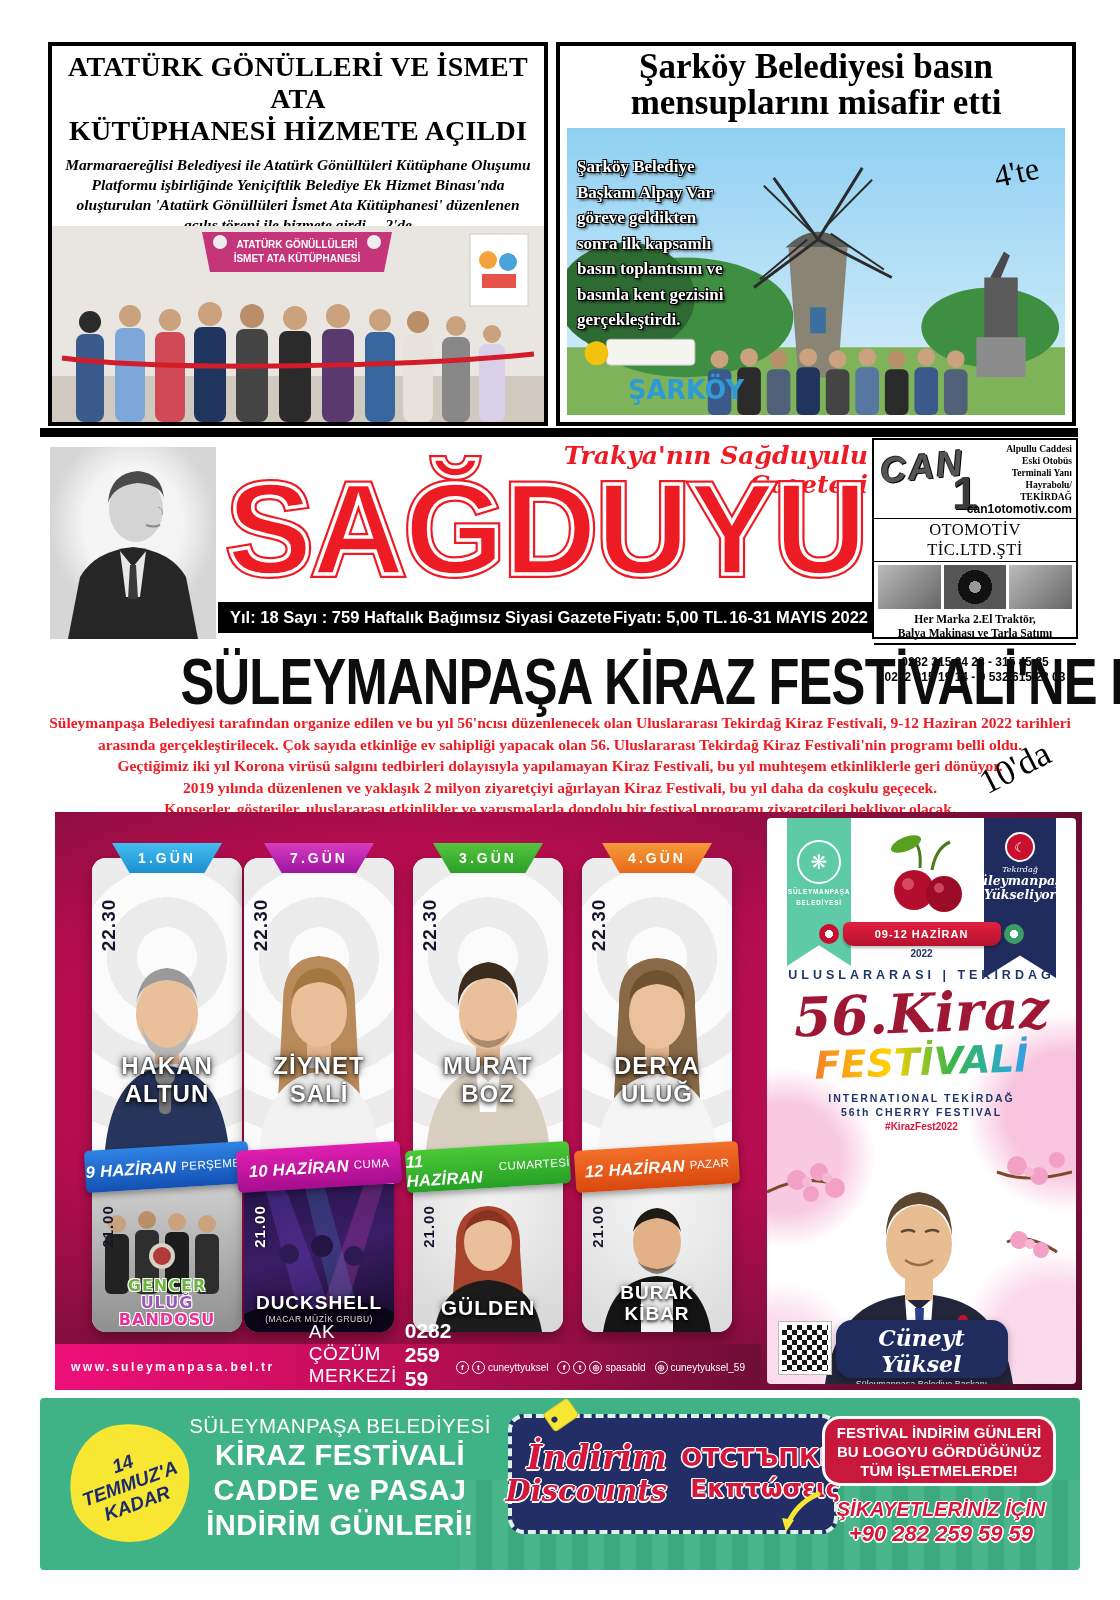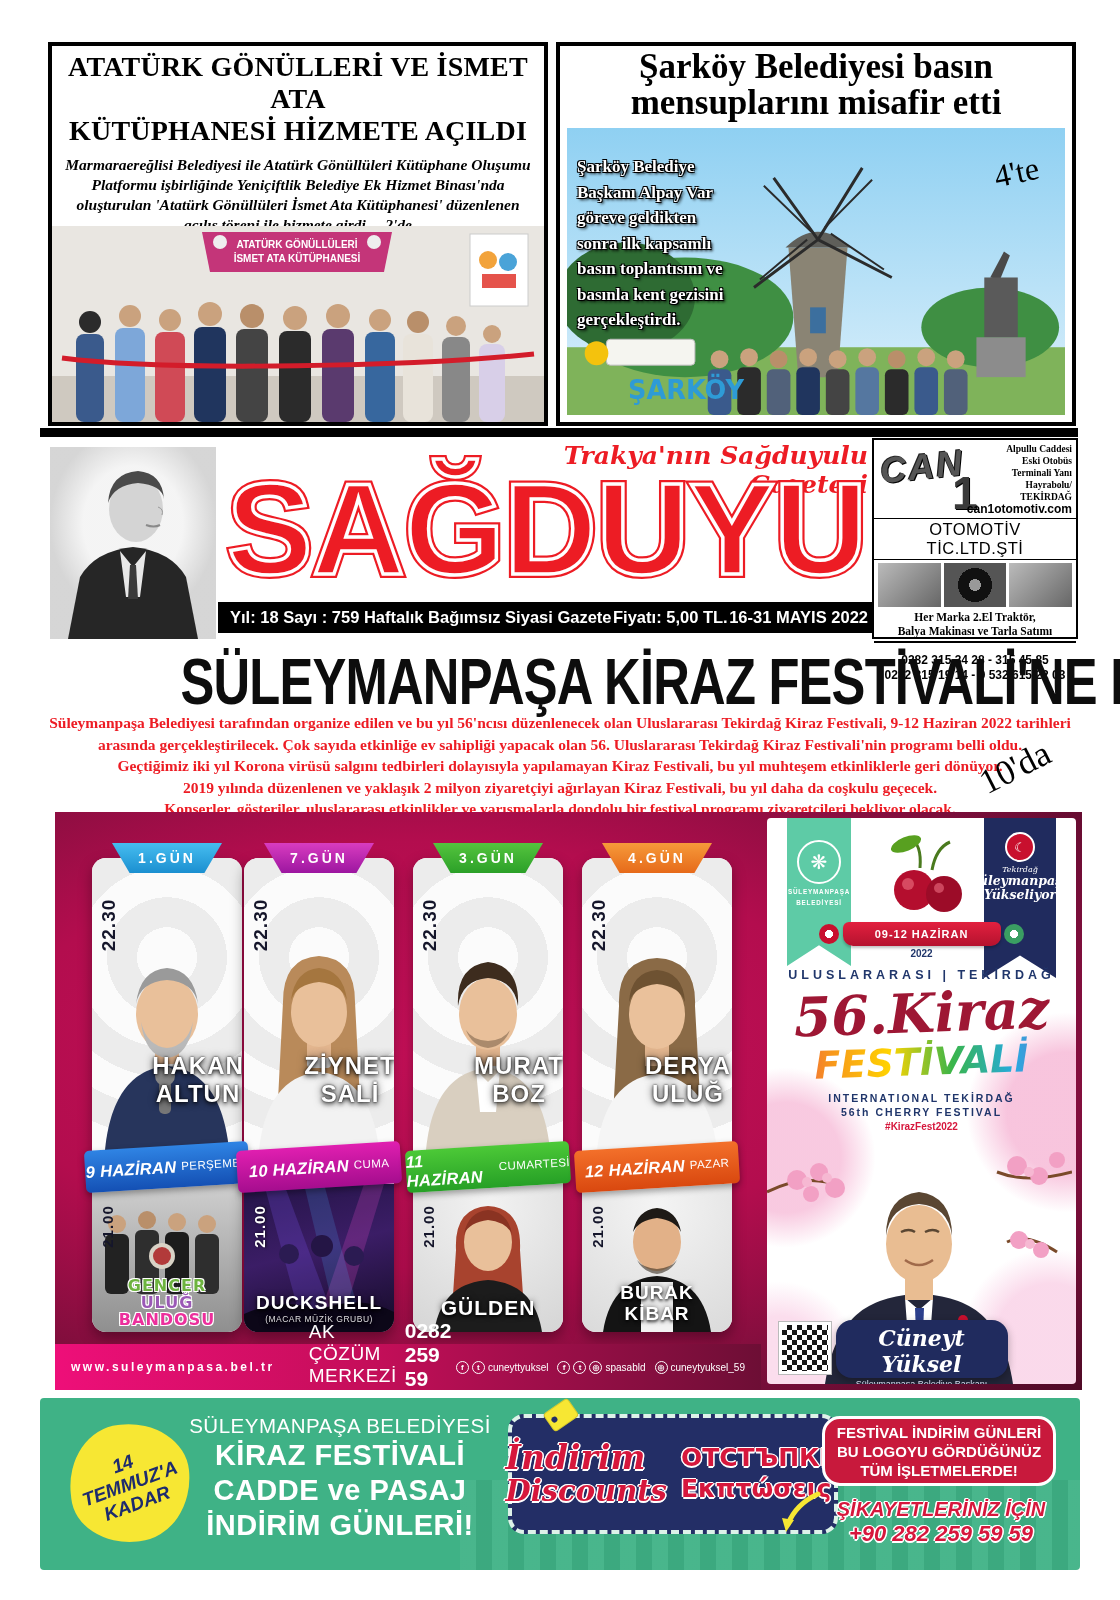--- a/index.html
+++ b/index.html
@@ -35,21 +35,21 @@
   #can{left:872px;top:438px;width:206px;height:201px;border:2px solid #000;box-sizing:border-box;background:#fff;}
   .can-top{position:relative;height:78px;}
   .can-logo{position:absolute;left:6px;top:6px;font-weight:900;font-style:italic;font-size:36px;color:#555;
             text-shadow:1px 1px 0 #000,-1px -1px 0 #222;transform:rotate(-6deg);letter-spacing:2px;}
   .can-one{position:absolute;left:78px;top:26px;font-weight:900;font-size:46px;color:#3a3a3a;
            text-shadow:1px 1px 0 #000;}
   .can-addr{position:absolute;right:4px;top:4px;text-align:right;font-family:"Liberation Serif",serif;
             font-weight:bold;font-size:9.5px;line-height:1.25;}
   .can-web{position:absolute;right:4px;top:62px;font-weight:bold;font-size:12px;}
   .can-co{border-top:1.5px solid #000;border-bottom:1.5px solid #000;text-align:center;
-          font-family:Liberation Sans, sans-serif;font-size:16.5px;padding:1px 8px;letter-spacing:.5px;}
+          font-family:Liberation Serif, serif;font-size:16.5px;padding:1px 8px;letter-spacing:.5px;}
   .can-imgs{display:flex;gap:3px;padding:3px 4px;}
   .can-img{flex:1;height:44px;background:linear-gradient(135deg,#bbb,#666);}
   .can-tire{background:radial-gradient(circle at 50% 50%,#999 0 6px,#111 6px 17px,#555 17px 100%);}
   .can-tag{font-family:"Liberation Serif",serif;font-weight:bold;font-size:11.5px;text-align:center;line-height:1.25;}
   .can-phones{border-top:2px solid #000;margin-top:2px;text-align:center;font-weight:bold;font-size:12px;line-height:1.3;padding-top:10px;}
 
   
   #headline{left:28px;top:644px;width:1064px;text-align:center;white-space:nowrap;}
   #headline span{display:inline-block;transform:scaleX(.78);transform-origin:50% 50%;
                  font-weight:900;font-size:65px;letter-spacing:-1px;color:#0d0d0d;}
@@ -68,21 +68,21 @@
   .tab1{background:linear-gradient(180deg,#46bdf0,#1b8fd0);} .tab2{background:linear-gradient(180deg,#d93cc0,#9c16a0);}
   .tab3{background:linear-gradient(180deg,#55c43e,#2ba028);} .tab4{background:linear-gradient(180deg,#f69a3a,#e66a1a);}
   .cardtop{position:absolute;left:0;right:0;top:0;height:292px;border-radius:14px 14px 0 0;overflow:hidden;
            background:repeating-radial-gradient(circle at 50% 34%,#fbfbfb 0 30px,#ececec 30px 60px);}
   .vtime{position:absolute;width:70px;text-align:center;font-weight:900;letter-spacing:1px;}
   .t22{left:-18px;top:56px;transform:rotate(-90deg);font-size:19px;color:#15162b;}
   .t21{left:-20px;top:34px;transform:rotate(-90deg);font-size:15px;}
   .tdark{color:#15162b;} .tlight{color:#fff;text-shadow:0 1px 3px rgba(0,0,0,.8);}
   .aname{position:absolute;top:194px;width:100%;text-align:center;font-weight:900;font-size:24px;line-height:28px;
          color:#fff;letter-spacing:1px;z-index:3;
-         text-shadow:0 0 8px rgba(0,0,0,.65),0 2px 4px rgba(0,0,0,.65),0 0 2px rgba(0,0,0,.9);padding-left:31px;}
+         text-shadow:0 0 8px rgba(0,0,0,.65),0 2px 4px rgba(0,0,0,.65),0 0 2px rgba(0,0,0,.9);}
   .ribbon{position:absolute;top:288px;left:-7px;width:164px;height:42px;transform:rotate(-3.5deg);border-radius:5px;
           display:flex;align-items:center;justify-content:center;gap:5px;color:#fff;z-index:5;box-shadow:0 3px 6px rgba(0,0,0,.35);}
   .ribbon b{font-size:16.5px;font-weight:900;font-style:italic;letter-spacing:.3px;}
   .ribbon i{font-size:11.5px;font-style:normal;font-weight:400;letter-spacing:.4px;}
   .rib1{background:linear-gradient(180deg,#2f84e4,#1450b4);} .rib2{background:linear-gradient(180deg,#e01fb0,#a50d8e);}
   .rib3{background:linear-gradient(180deg,#4cc937,#26a026);} .rib4{background:linear-gradient(180deg,#f3702a,#d9480f);}
   .cardbot{position:absolute;left:0;right:0;bottom:0;top:326px;border-radius:0 0 14px 14px;overflow:hidden;}
   .bot0{background:linear-gradient(180deg,#cfcfcf,#8f8f8f);}
   .bot1{background:linear-gradient(165deg,#241447,#3b1d66 45%,#140b26);}
   .bot2{background:radial-gradient(circle at 50% 15%,#f2f2f2,#d5d5d5);}
@@ -162,21 +162,21 @@
         color:#1d2b6e;font-weight:900;z-index:2;}
   #blob>div{transform:rotate(-14deg);text-align:center;line-height:21px;font-size:19px;font-style:italic;}
   #muni-block{position:absolute;left:142px;top:16px;width:316px;text-align:center;color:#fff;z-index:2;}
   .muni-top{font-size:20.5px;font-weight:400;letter-spacing:.5px;}
   .muni-big{font-size:29px;font-weight:800;line-height:35px;letter-spacing:.5px;}
   #discount{position:absolute;left:468px;top:16px;width:330px;height:120px;background:#232e66;border-radius:16px;
             border:4px dashed #ddf2e9;box-sizing:border-box;display:flex;align-items:center;justify-content:center;gap:14px;z-index:2;}
   #tagicon{position:absolute;left:34px;top:-14px;width:30px;height:22px;background:#f7e733;border-radius:4px;
            transform:rotate(-35deg);box-shadow:inset 0 0 0 1px rgba(0,0,0,.15);}
   #tagicon:after{content:"";position:absolute;left:4px;top:8px;width:6px;height:6px;border-radius:50%;background:#232e66;}
-  .dis-col{text-align:left;}
+  .dis-col{text-align:right;}
   .dis-script{font-family:"DejaVu Serif",serif;font-style:italic;font-weight:bold;color:#d6173c;
               text-shadow:1.5px 0 #fff,-1.5px 0 #fff,0 1.5px #fff,0 -1.5px #fff,1px 1px #fff,-1px -1px #fff;}
   .ds1{font-size:33px;line-height:34px;} .ds2{font-size:29px;line-height:32px;}
   .dis-block{font-family:"DejaVu Sans",sans-serif;font-weight:bold;color:#d6173c;
              text-shadow:1.5px 0 #fff,-1.5px 0 #fff,0 1.5px #fff,0 -1.5px #fff,1px 1px #fff,-1px -1px #fff;}
   .db1{font-size:25px;line-height:30px;} .db2{font-size:25px;line-height:32px;}
   #promo{position:absolute;left:782px;top:18px;width:234px;height:70px;background:#c8193c;border:3px solid #fff;
          border-radius:18px;display:flex;flex-direction:column;align-items:center;justify-content:center;
          color:#fff;font-weight:800;font-size:15px;line-height:19px;z-index:2;box-sizing:border-box;}
   #complaint{position:absolute;left:770px;top:100px;width:262px;text-align:center;z-index:2;

